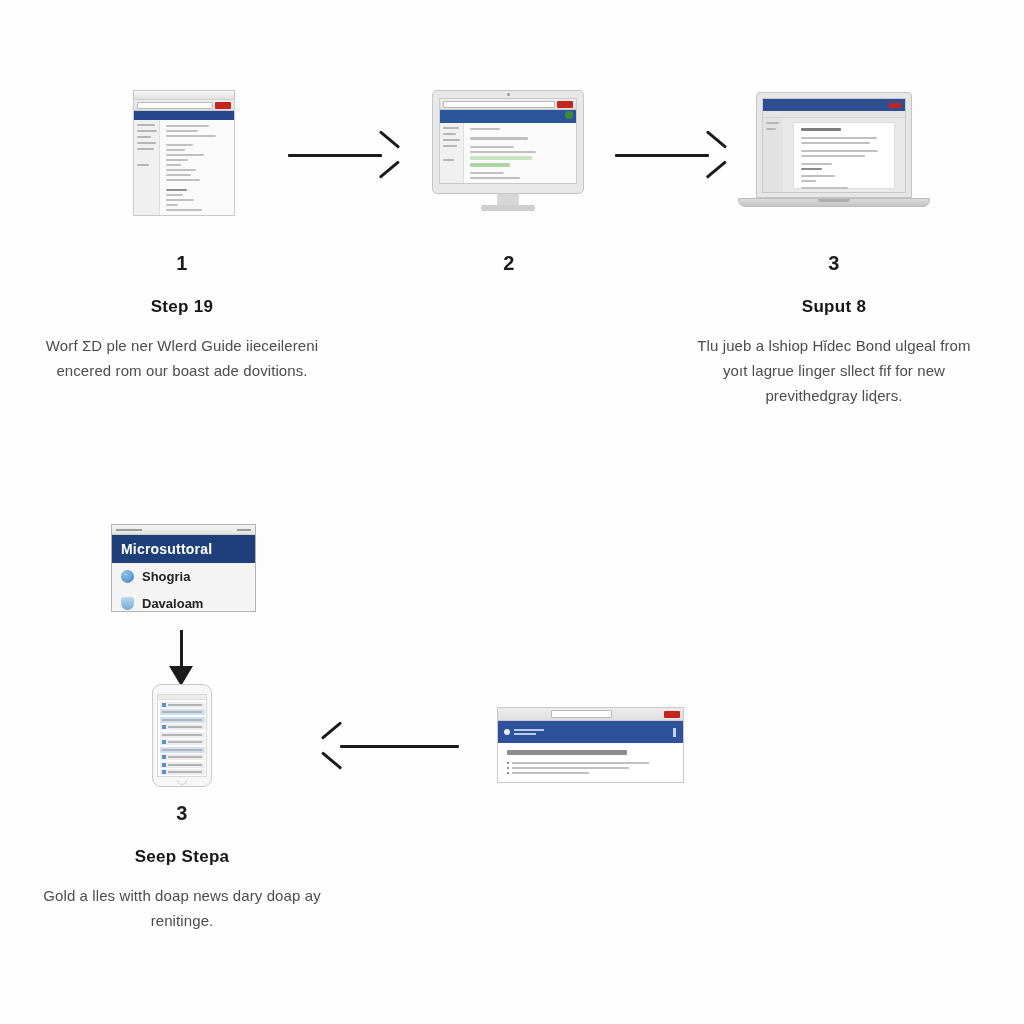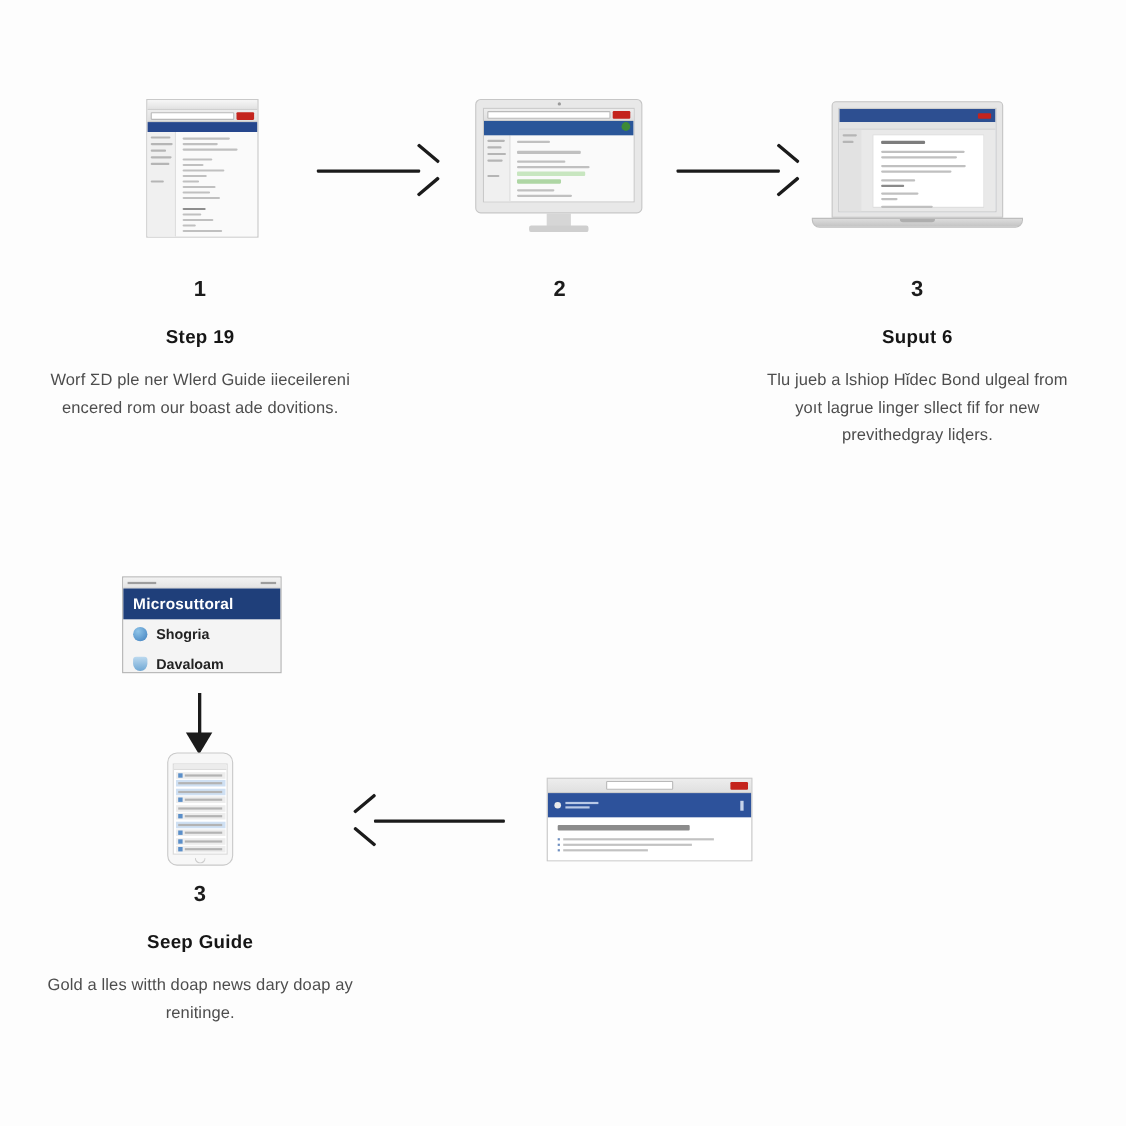--- a/index.html
+++ b/index.html
@@ -350,21 +350,21 @@
     <div class="step-title">Step 19</div>
     <div class="step-desc">Worf  ƩD ple ner Wlerd Guide iieceilereni encered rom our boast ade dovitions.</div>
   </div>
 
   <div class="step-col" id="step-2" style="left:359px; top:252px; width:300px;">
     <div class="step-num">2</div>
   </div>
 
   <div class="step-col" id="step-3" style="left:684px; top:252px; width:300px;">
     <div class="step-num">3</div>
-    <div class="step-title">Suput 6</div>
+    <div class="step-title">Suput 8</div>
     <div class="step-desc">Tlu jueb  a lshiop Hǐdec Bond uƖgeal from yoıt lagrue linger sllect fif for new previthedgray liɖers.</div>
   </div>
 
   <div id="menu-panel">
     <div class="mtitle">
       <span class="t"></span>
       <span class="x"></span>
     </div>
     <div class="menu-head">Microsuttoral</div>
     <div class="menu-item">
@@ -459,17 +459,17 @@
         </div>
       <div class="bullet-row">
           <span class="bd"></span>
           <span class="bl" style="width:46%"></span>
         </div>
     </div>
   </div>
 
   <div class="step-col" id="step-4" style="left:32px; top:802px; width:300px;">
     <div class="step-num">3</div>
-    <div class="step-title">Seep Guide</div>
+    <div class="step-title">Seep Stepa</div>
     <div class="step-desc">Gold  a lles witth doap news dary doap ay renitinge.</div>
   </div>
 
 </div>
 
 </body></html>

